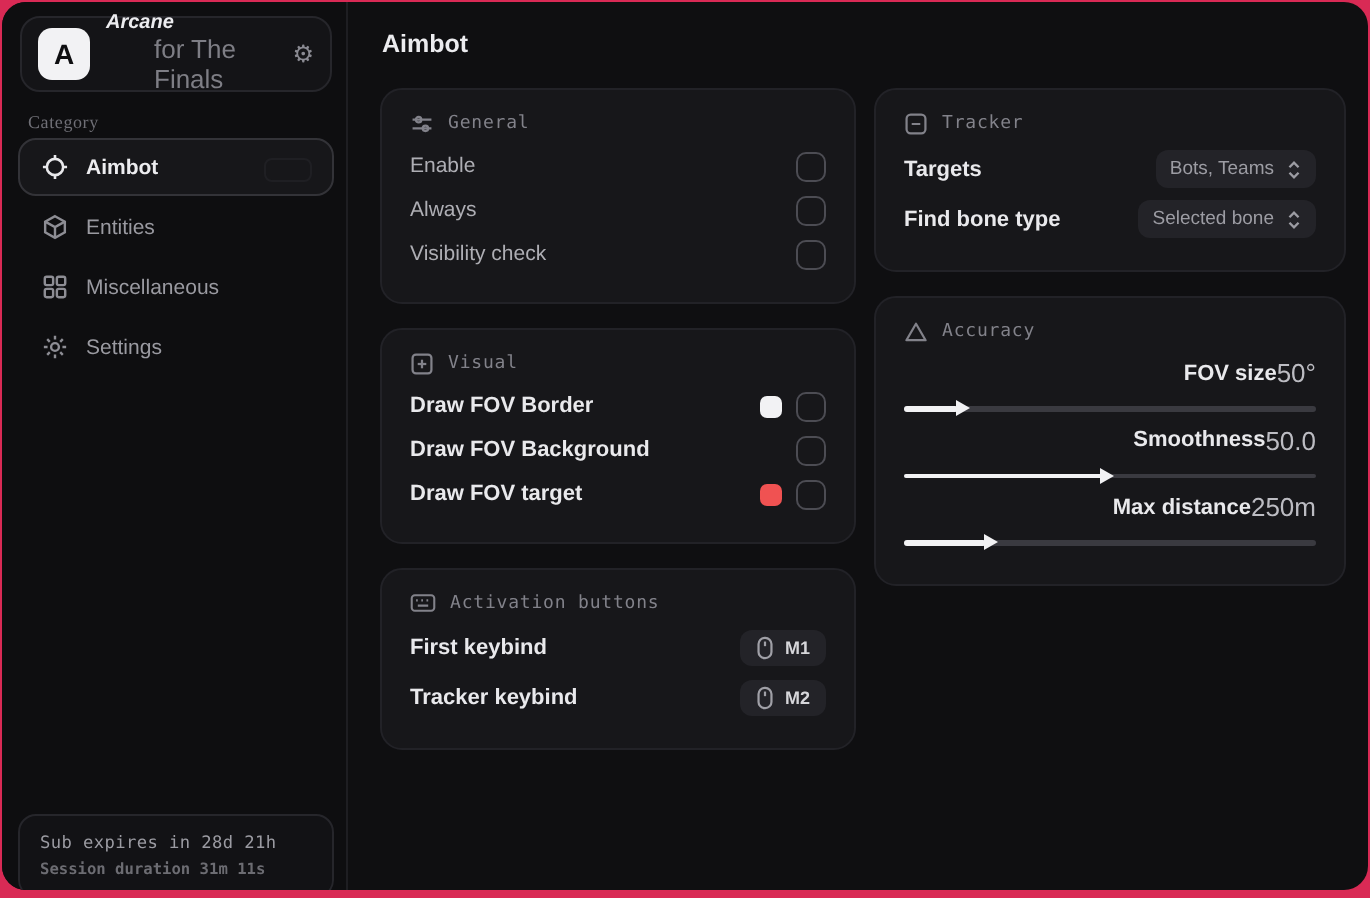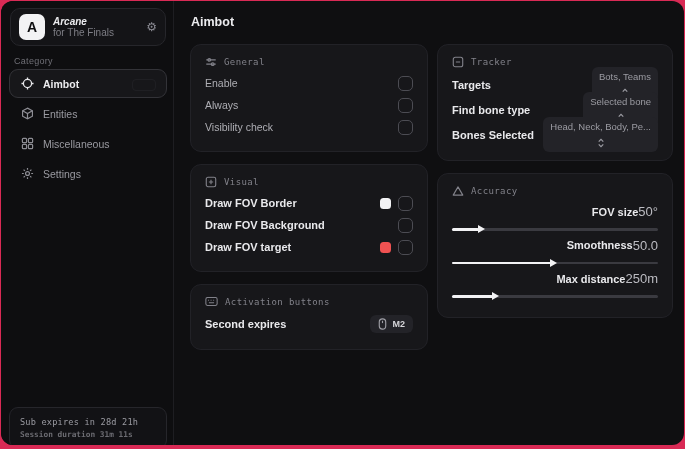--- a/index.html
+++ b/index.html
@@ -24,25 +24,25 @@
     background:#141417; border:1px solid #26262b; border-radius:10px;
     display:flex; align-items:center; padding:0 8px;
   }
   .logo {
     width:26px; height:26px; border-radius:7px; background:#f2f2f4;
     color:#0e0e10; font-weight:bold; font-size:14px;
     display:flex; align-items:center; justify-content:center; flex:none;
   }
   .brand-text { margin-left:8px; flex:1; line-height:1.15; }
   .brand-name { color:#ececef; font-size:10px; font-weight:bold;font-style:italic; }
-  .brand-sub { color:#7e7e85; font-size:10px; }
+  .brand-sub { color:#7e7e85; font-size:13px;margin-left:24px; }
   .gear-btn { color:#8a8a92; font-size:12px; cursor:pointer; flex:none; }
   .cat-label {
     position:absolute; left:13px; top:55px;
-    color:#6f6f76; font-size:9px; letter-spacing:.3px;
+    color:#6f6f76; font-size:9px; letter-spacing:.3px;font-family:Liberation Serif, serif;
   }
   .nav { position:absolute; left:8px; top:68px; width:158px; }
   .nav-item {
     height:29px; display:flex; align-items:center; padding:0 11px;
     border-radius:9px; color:#9a9aa1; font-size:10.5px; margin-bottom:1px;
     border:1px solid transparent; position:relative;
   }
   .nav-item.active {
     border-color:#333338; background:#17171a; color:#ececef; font-weight:bold;
   }
@@ -90,21 +90,21 @@
   .swatch { width:11px; height:11px; border-radius:3.5px; cursor:pointer; }
   .key-badge {
     display:flex; align-items:center; gap:5px; background:#232328;
     border-radius:6px; padding:3px 8px; color:#d6d6da; font-size:9px;
     font-weight:bold; cursor:pointer;
   }
   .key-badge svg { stroke:#a0a0a7; }
   .select {
     display:flex; align-items:center; gap:6px; background:#232328;
     border-radius:6px; padding:4px 7px; color:#9c9ca3; font-size:9.5px;
-    cursor:pointer; max-width:150px;flex-direction:column;
+    cursor:pointer; max-width:150px;
   }
   .select span { white-space:nowrap; overflow:hidden; }
   .select svg { stroke:#9c9ca3; flex:none; }
   
   .slider-block { margin-top:7px; }
   .slider-top { display:flex; justify-content:flex-end; align-items:center; }
   .slider-val { color:#bcbcc2; font-size:13px; }
   .track {
     position:relative; height:2.5px; background:#3a3a40; border-radius:2px;
     margin-top:9px; margin-bottom:6px; cursor:pointer;
@@ -245,21 +245,31 @@
 
       <div class="card">
         <div class="sec-head">
           <svg width="13" height="11" viewBox="0 0 15 11" fill="none" stroke-width="1.2">
             <rect x="1" y="1" width="13" height="9" rx="1.8"></rect>
             <path d="M3.5 4h1M6.5 4h1M9.5 4h1M4.5 7h6"></path>
           </svg>
           <span>Activation buttons</span>
         </div>
         <div class="row tall">
-          <span class="lbl">Second expires</span>
+          <span class="lbl">First keybind</span>
+          <span class="key-badge">
+            <svg width="9" height="12" viewBox="0 0 9 13" fill="none" stroke-width="1.2">
+              <rect x="1" y="1" width="7" height="11" rx="3.4"></rect>
+                <line x1="4.5" y1="3" x2="4.5" y2="5.5"></line>
+            </svg>
+            <span>M1</span>
+          </span>
+        </div>
+        <div class="row tall">
+          <span class="lbl">Tracker keybind</span>
           <span class="key-badge">
             <svg width="9" height="12" viewBox="0 0 9 13" fill="none" stroke-width="1.2">
               <rect x="1" y="1" width="7" height="11" rx="3.4"></rect>
                 <line x1="4.5" y1="3" x2="4.5" y2="5.5"></line>
             </svg>
             <span>M2</span>
           </span>
         </div>
       </div>
     </div>
@@ -285,29 +295,20 @@
         </div>
         <div class="row tall">
           <span class="lbl">Find bone type</span>
           <span class="select">
             <span>Selected bone</span>
             <svg width="8" height="10" viewBox="0 0 8 11" fill="none" stroke-width="1.3">
               <path d="M1.5 4 4 1.5 6.5 4M1.5 7 4 9.5 6.5 7"></path>
             </svg>
           </span>
         </div>
-        <div class="row tall">
-          <span class="lbl">Bones Selected</span>
-          <span class="select" style="max-width:128px;">
-            <span>Head, Neck, Body, Pe...</span>
-            <svg width="8" height="10" viewBox="0 0 8 11" fill="none" stroke-width="1.3">
-              <path d="M1.5 4 4 1.5 6.5 4M1.5 7 4 9.5 6.5 7"></path>
-            </svg>
-          </span>
-        </div>
       </div>
 
       <div class="card">
         <div class="sec-head">
           <svg width="12" height="12" viewBox="0 0 14 14" fill="none" stroke-width="1.3">
             <path d="M7 2.2 12.6 11.8 1.4 11.8 Z" stroke-linejoin="round"></path>
           </svg>
           <span>Accuracy</span>
         </div>
 

